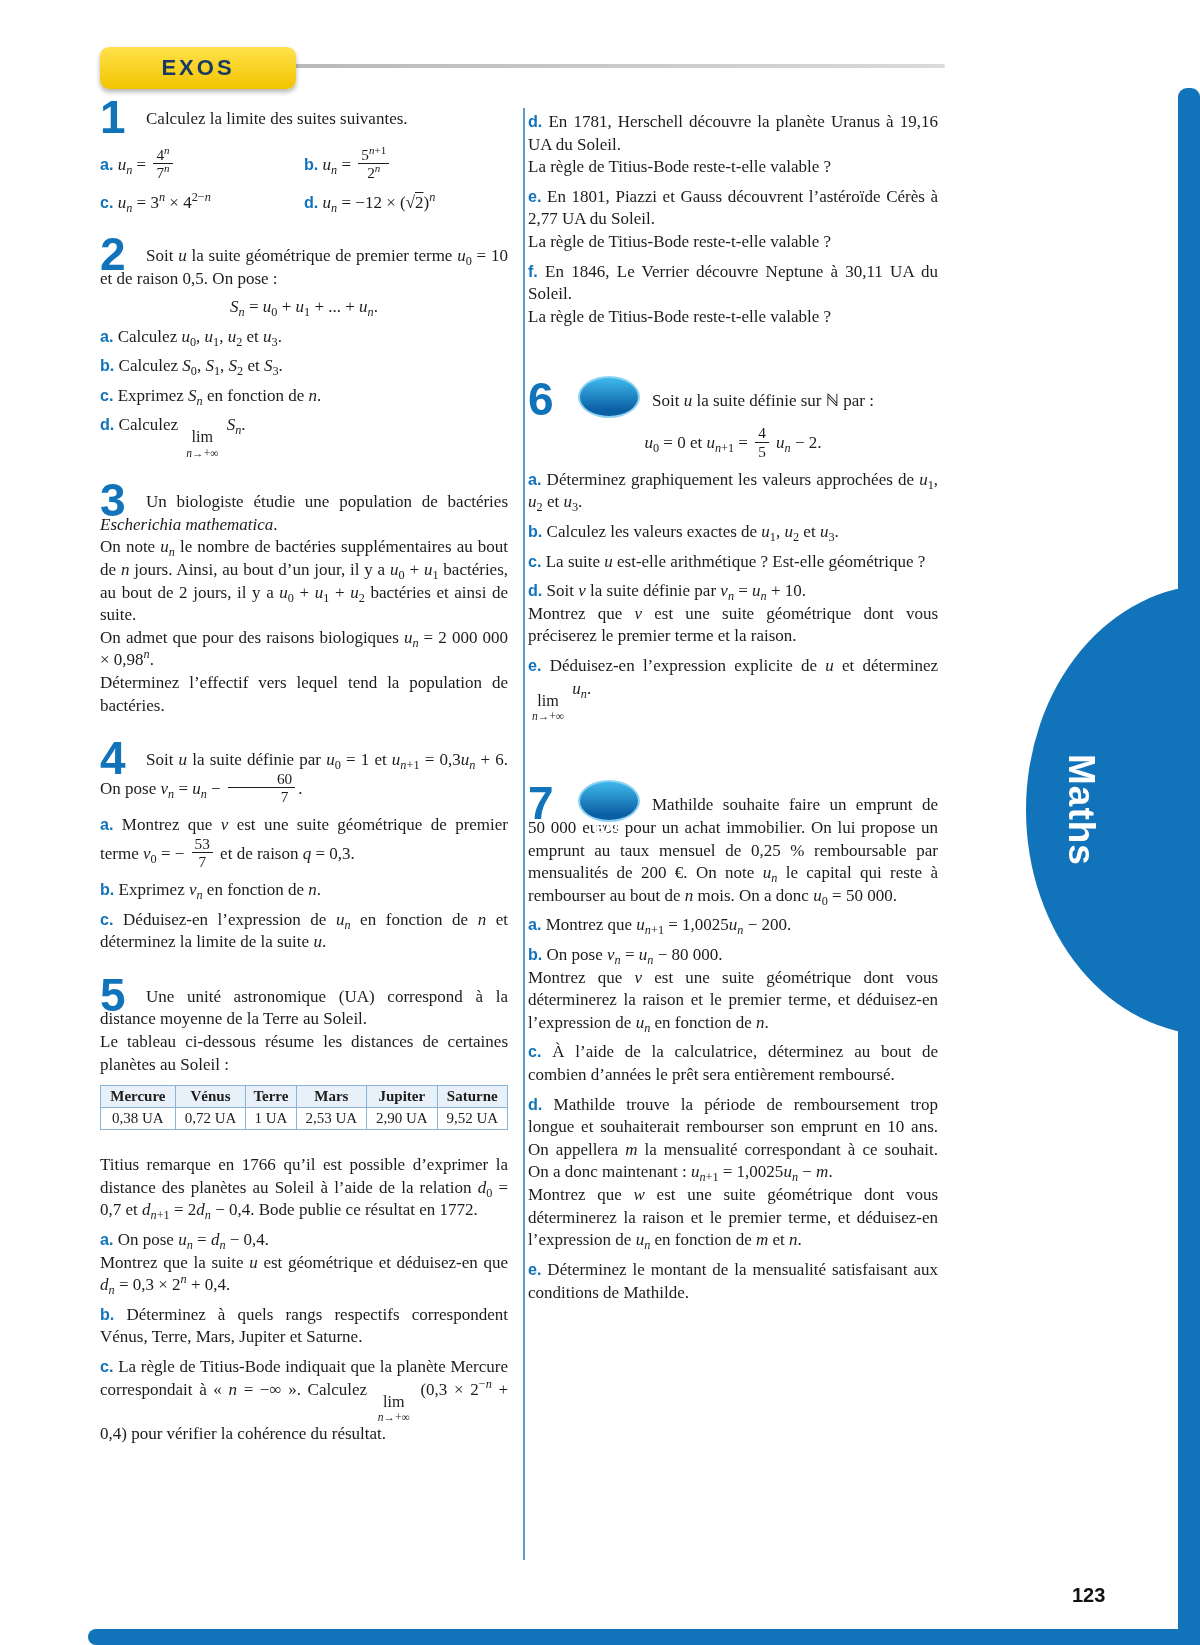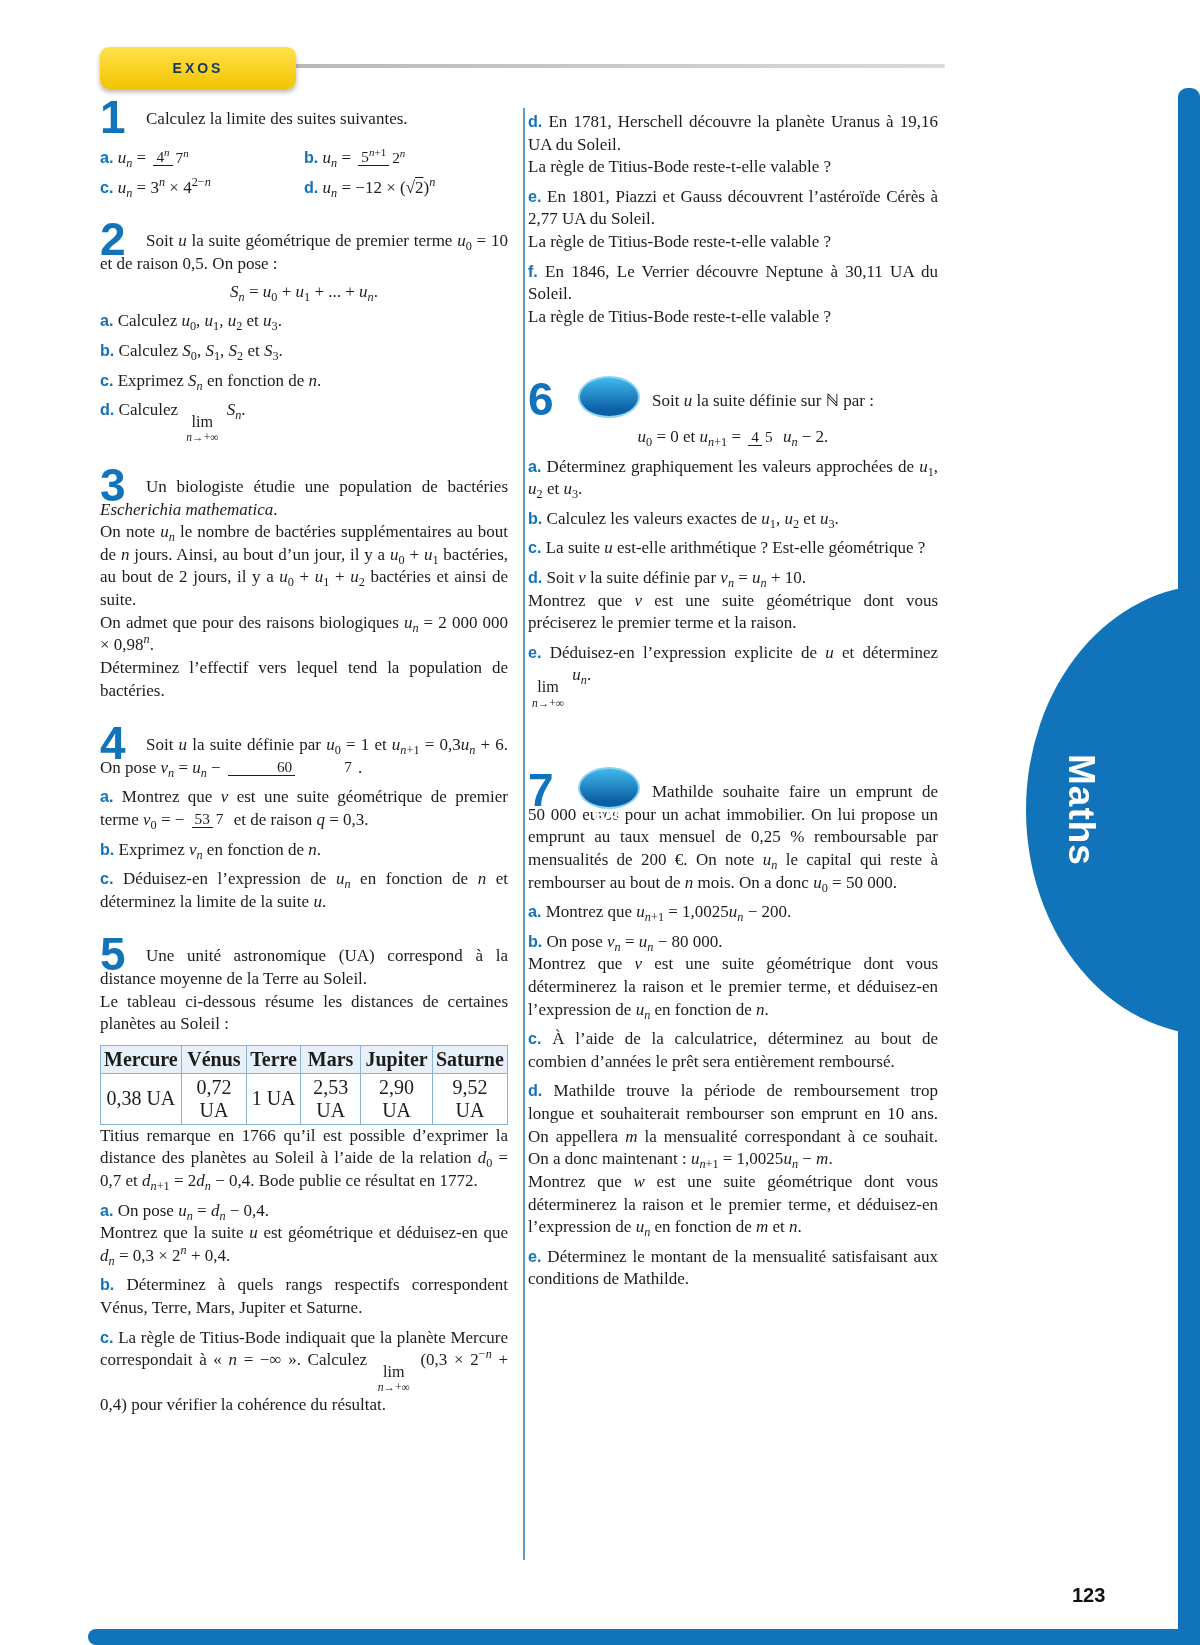--- a/index.html
+++ b/index.html
@@ -9,21 +9,21 @@
     --accent:#1173b9;--yellow:#f5ce0a;
   }
   
   .hdr-line{position:absolute;left:290px;top:64px;width:655px;height:4px;
     background:linear-gradient(90deg,#b9b9b9,#dadada);border-radius:2px;}
   .exos-badge{position:absolute;left:100px;top:47px;width:196px;height:42px;
     background:linear-gradient(180deg,#ffe14a 0%,#f2c400 100%);
     border-radius:9px;box-shadow:0 3px 5px rgba(0,0,0,.3);
     display:flex;align-items:center;justify-content:center;}
   .exos-badge span{font-family:"Liberation Sans",sans-serif;font-weight:bold;
-    font-size:14px;letter-spacing:3px;color:#173a63;}
+    font-size:22px;letter-spacing:3px;color:#173a63;}
   
   .col{position:absolute;top:104px;}
   .col-left{left:100px;width:408px;}
   .col-right{left:528px;width:410px;}
   .col-divider{position:absolute;left:523px;top:108px;width:1.5px;height:1452px;background:#5b9bcd;}
   
   .para{margin:0;text-align:justify;line-height:1.33;}
   .item{margin-top:7px;}
   .ltr{color:var(--accent);font-weight:bold;font-family:"Liberation Sans",sans-serif;font-size:0.95em;}
   .centereq{text-align:center;margin:6px 0 4px;line-height:1.3;}
@@ -39,31 +39,31 @@
   .exhead .intro{text-indent:46px;}
   .exhead.withbac .intro{text-indent:124px;}
   .bacbadge{position:absolute;left:50px;top:-14px;width:62px;height:42px;border-radius:50%;
     background:linear-gradient(180deg,#3fb9ec 0%,#0b5fa4 85%);
     border:2px solid #8ed2f1;box-sizing:border-box;
     color:#fff;display:flex;flex-direction:column;align-items:center;justify-content:center;
     font-family:"Liberation Sans",sans-serif;line-height:1;gap:44px;}
   .bt{font-size:10px;}
   .bb{font-size:14px;font-weight:bold;}
   
-  .frac{display:inline-flex;flex-direction:row;align-items:center;vertical-align:middle;
+  .frac{display:inline-flex;flex-direction:column;align-items:center;vertical-align:middle;
     line-height:1.12;font-size:0.9em;margin:0 3px;position:relative;top:-2px;}
   .fn{padding:0 3px;border-bottom:1.2px solid #1c1c1c;}
   .fd{padding:0 3px;}
   
   .lim{display:inline-flex;flex-direction:column;align-items:center;line-height:1;
     vertical-align:-12px;margin:0 4px;}
   .lt{font-size:0.95em;}
   .lu{font-size:0.68em;margin-top:2px;}
   
-  table.planets{border-collapse:collapse;width:100%;margin:9px 0 0;font-size:20px;}
+  table.planets{border-collapse:collapse;width:100%;margin:9px 0 24px;font-size:15px;}
   table.planets th,table.planets td{border:1.2px solid #8ab4d8;padding:2px 3px;text-align:center;}
   table.planets th{background:#e8f1f9;font-weight:bold;}
   
   .side-svg{position:absolute;right:0;top:0;width:200px;height:1645px;}
   .side-label{position:absolute;left:1081px;top:810px;transform:translate(-50%,-50%) rotate(90deg);
     font-family:"Liberation Sans",sans-serif;font-weight:bold;font-size:37px;color:#ffffff;
     letter-spacing:1px;white-space:nowrap;}
   .bottom-bar{position:absolute;left:88px;right:0;bottom:0;height:16px;background:var(--accent);
     border-radius:8px 0 0 8px;}
   .page-number{position:absolute;left:1072px;top:1584px;font-family:"Liberation Sans",sans-serif;

